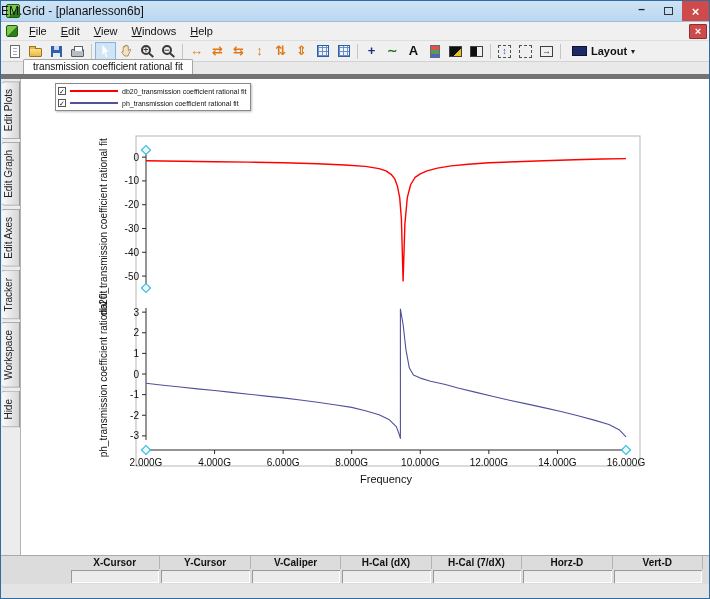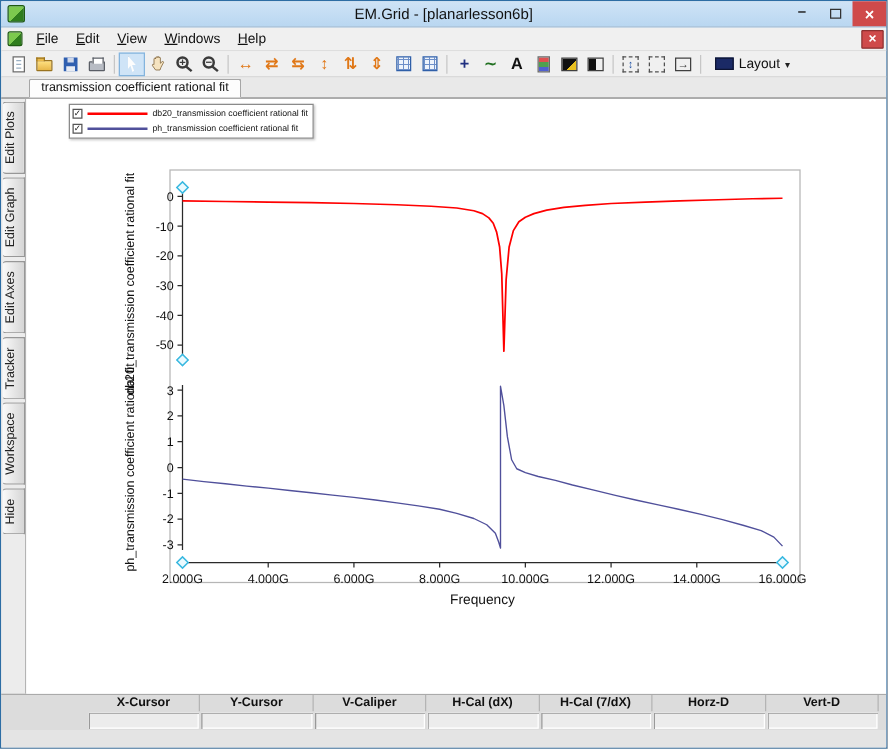--- a/index.html
+++ b/index.html
@@ -9,21 +9,21 @@
   .window { width:710px; height:599px; background:#f0f0f0; border:1px solid #2d6da4;
             display:flex; flex-direction:column; position:relative; }
 
   
   .titlebar { height:21px; background:linear-gradient(#cfe3f6,#b9d7f1); display:flex;
               align-items:center; position:relative; flex:0 0 auto; border-bottom:1px solid #9dbcd8;}
   .appicon { width:14px; height:14px; margin:0 4px 0 5px;
              background:linear-gradient(135deg,#7cc94e 0 55%,#2f7d1d 55%); border-radius:2px;
              border:1px solid #1e5a12; flex:0 0 auto; }
   .appicon.sm { width:12px; height:12px; }
-  .title { position:absolute; left:0; right:0; text-align:center; font-size:12px; color:#111; }
+  .title { position:absolute; left:0; right:0; text-align:left; font-size:12px; color:#111; }
   .wctrls { margin-left:auto; display:flex; height:100%; position:relative; }
   .wbtn { width:27px; height:100%; display:flex; align-items:center; justify-content:center;
           font-size:12px; color:#222; cursor:default; }
   .minglyph { font-weight:bold; margin-top:-4px; }
   .maxglyph { width:9px; height:8px; border:1px solid #333; display:inline-block; background:transparent; }
   .wbtn.close { background:#cf4a4a; color:#fff; font-size:13px; font-weight:bold; }
 
   
   .menubar { height:19px; background:#f0f0f0; display:flex; align-items:center; flex:0 0 auto;
              border-bottom:1px solid #dedede; padding-right:2px;}
@@ -73,25 +73,25 @@
               background:linear-gradient(135deg,#101010 60%,#e8c020 60%); }
   .ic-dark2 { width:13px; height:11px; border:1px solid #404040; display:inline-block;
               background:linear-gradient(90deg,#101010 50%,#f0f0f0 50%); }
   .ic-dashv { width:13px; height:13px; border:1px dashed #505050; font-size:9px; color:#2858a8;
               display:inline-flex; align-items:center; justify-content:center; }
   .ic-dashbox { width:13px; height:13px; border:1px dashed #505050; display:inline-block; }
   .ic-boxarrow { width:13px; height:11px; border:1px solid #404040; font-size:9px; line-height:9px;
                  text-align:center; color:#404040; display:inline-block; }
   .ic-navy { width:15px; height:10px; background:#1b2a66; border:1px solid #0d1433; display:inline-block; }
   .layout-btn { display:flex; align-items:center; gap:4px; height:18px; padding:0 6px; font-size:11px;
-                color:#111; margin-left:2px; }
+                color:#111; margin-left:2px;font-weight:bold; }
   .layout-btn .caret { font-size:8px; color:#222; }
 
   
-  .tabbar { height:17px; background:#e9e9e9; border-bottom:1px solid #737373; display:flex;
+  .tabbar { height:17px; background:#e9e9e9; border-bottom:5px solid #737373; display:flex;
             align-items:flex-end; padding-left:22px; flex:0 0 auto; }
   .tab { background:#fdfdfd; border:1px solid #a6a6a6; border-bottom:none; font-size:10px;
          padding:1px 9px 2px 9px; color:#111; border-radius:2px 2px 0 0; }
 
   
   .content { flex:1 1 auto; display:flex; min-height:0; }
   .sidebar { width:20px; background:#ececec; border-right:1px solid #b4b4b4; display:flex;
              flex-direction:column; align-items:flex-end; padding-top:2px; flex:0 0 auto; }
   .side-tab { writing-mode:vertical-rl; transform:rotate(180deg); font-size:10px; color:#222;
               background:linear-gradient(to left,#fafafa,#d6d6d6); border:1px solid #979797;

